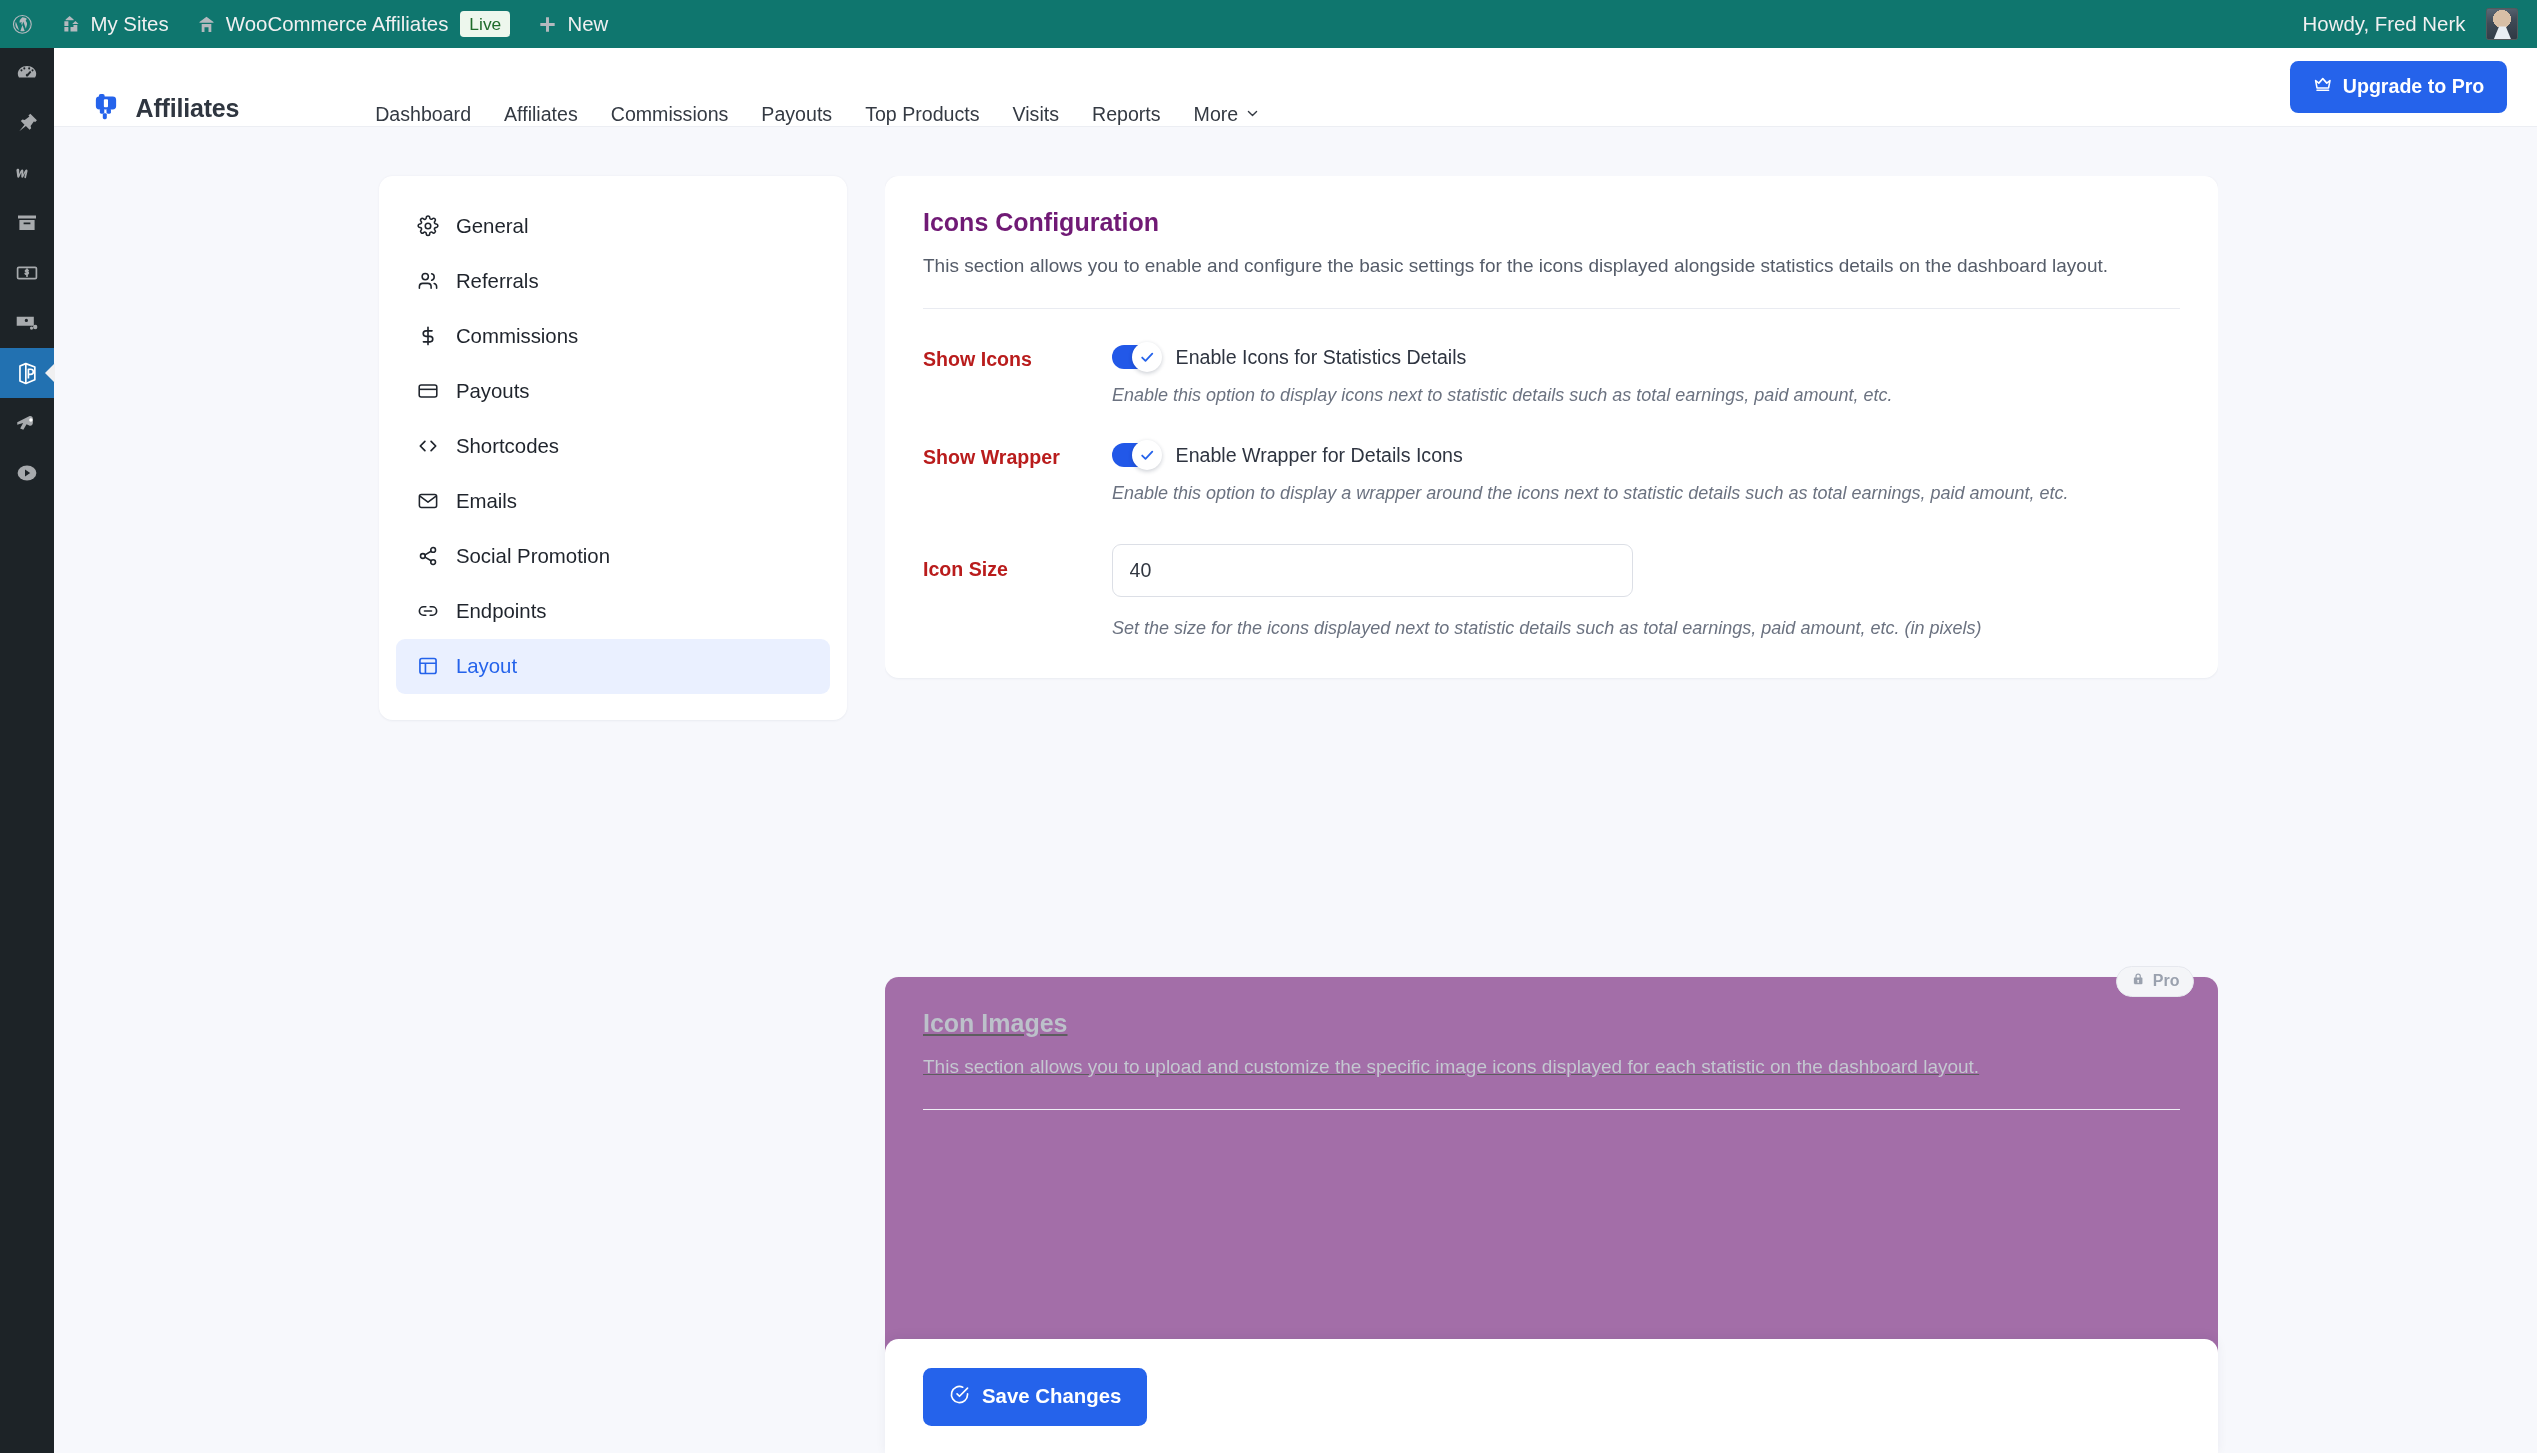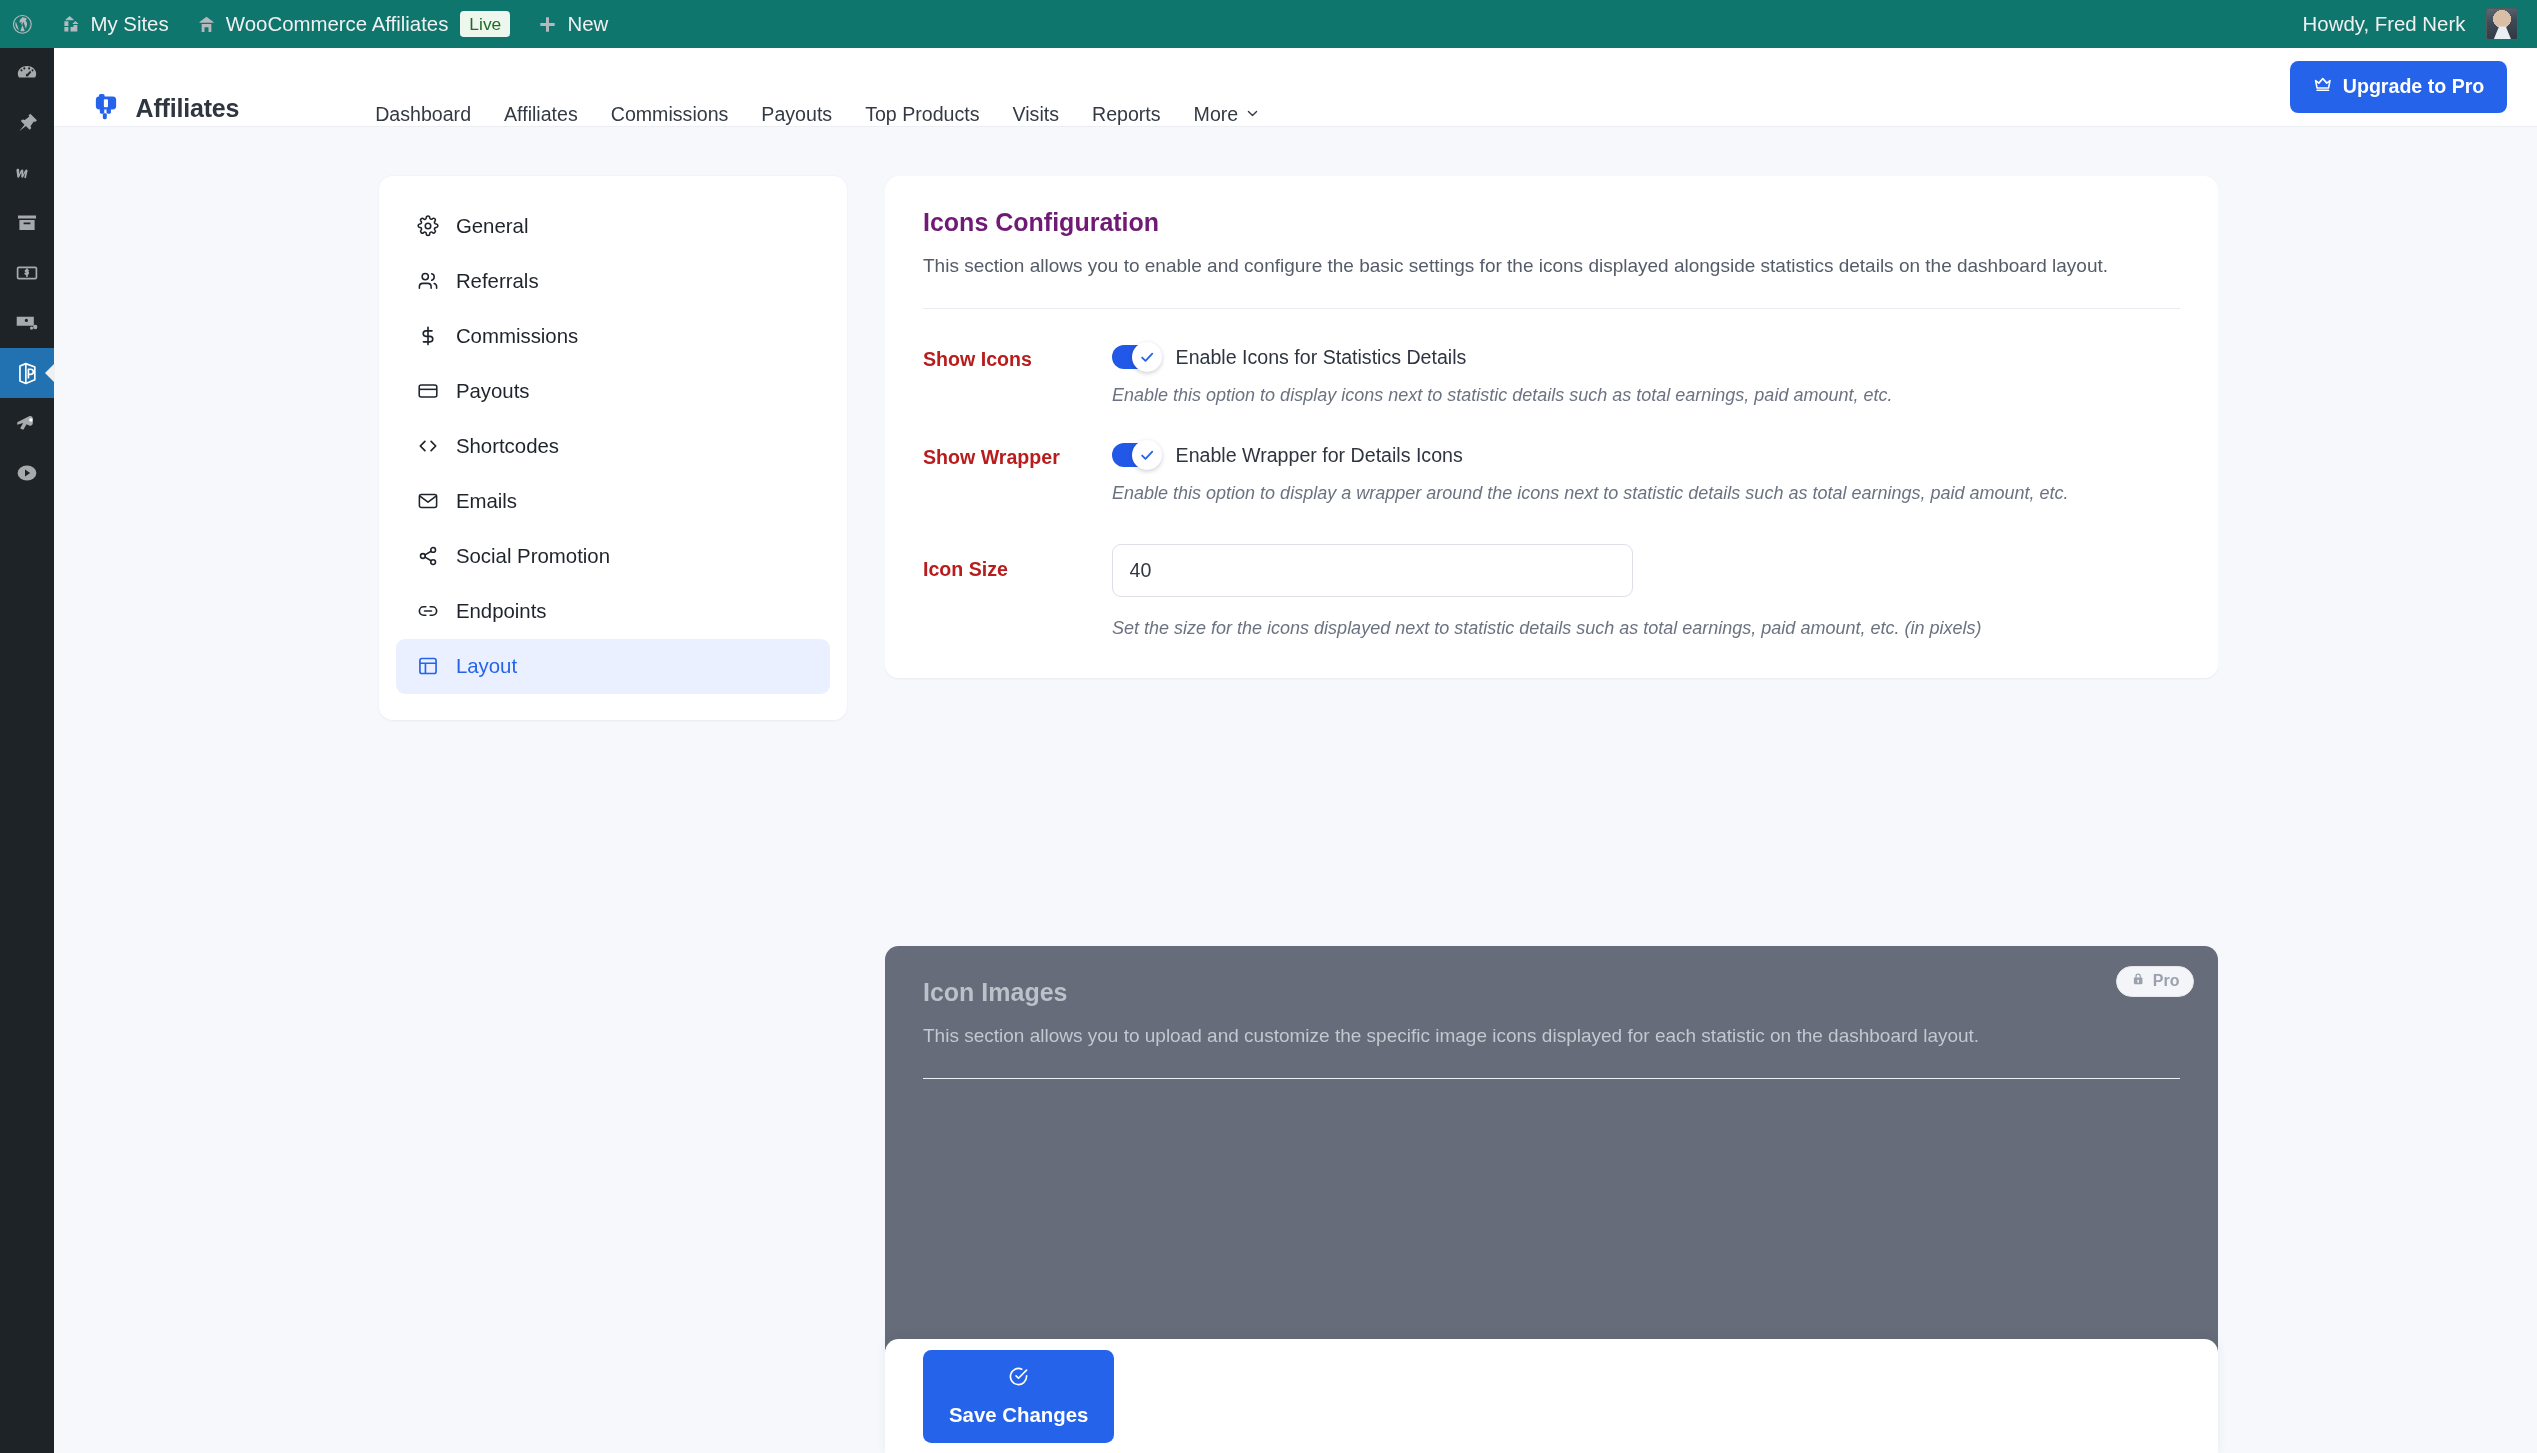--- a/index.html
+++ b/index.html
@@ -178,25 +178,26 @@
   
   #pro-badge {
     position: absolute; right: 24px; top: 790px;
     display: flex; align-items: center; gap: 7.6px;
     background: #f4f5f8; border: 0.8px solid #e6e8ee;
     border-radius: 754px; padding: 5.3px 13.6px;
     font-size: 16px; font-weight: 700; color: #9aa1ae;
     z-index: 5;
   }
   #card-icon-images {
-    position: absolute; left: 0; top: 770px;
+    position: absolute; left: 0; top: 801px;
     width: 1333px; height: 468px;
     padding: 32px 38px 0 38px;
-    background: #0f172a;
+    background: #701a75;
     opacity: .62;
+    text-decoration: underline;
   }
   #card-icon-images .card-title { color: #99a0ac; }
   #card-icon-images .card-desc { color: #a5abb6; }
   #card-icon-images .field-label { color: #a2a8b4; font-weight: 700; }
   .upload-box {
     width: 521px; height: 177px;
     border: 1.5px dashed #dfe2ea; border-radius: 7.6px;
     background: #fcfcfe;
     display: flex; align-items: center; justify-content: center;
   }
@@ -217,21 +218,20 @@
     padding-left: 38px;
     z-index: 20;
   }
   #save-btn {
     display: flex; align-items: center; gap: 12px;
     background: #2563eb; color: #fff;
     font-size: 20.4px; font-weight: 700;
     border: none; border-radius: 8.3px;
     padding: 16px 26px;
     white-space: nowrap;
-    flex-direction: column;
   }
 </style>
 </head>
 <body>
 
 <div id="wp-adminbar">
   <div class="ab-item">
     <span class="ab-ico">
       <svg width="22.7" height="22.7" viewBox="0 0 24 24" fill="#b4b9be">
         <path d="M12 2a10 10 0 100 20 10 10 0 000-20zm0 1.2a8.8 8.8 0 018.8 8.8 8.8 8.8 0 01-8.8 8.8A8.8 8.8 0 013.2 12 8.8 8.8 0 0112 3.2zM4.6 12c0-1 .22-1.96.61-2.82l3.33 9.12A7.42 7.42 0 014.6 12zm7.4 7.4c-.73 0-1.43-.11-2.1-.3l2.23-6.48 2.28 6.26c.02.04.03.07.05.1a7.4 7.4 0 01-2.46.42zm1.02-10.9c.45-.2.85-.07.85-.07.4.02.36.6-.04.63 0 0-.4.05-.85.07l-1.35 4.02-.81-2.42.58-.03c.45-.02.4-.6 0-.63 0 0-1.2.1-1.98.1-.14 0-.31 0-.49-.01A7.4 7.4 0 0112 4.6c1.93 0 3.69.74 5.01 1.95h-.1c-.73 0-1.25.64-1.25 1.33 0 .62.36 1.14.74 1.76.29.5.62 1.14.62 2.07 0 .64-.25 1.39-.57 2.43l-.75 2.5-2.68-7.74zm5.9 6.61c.63-1.12.99-2.42.99-3.81 0-1.31-.33-2.54-.91-3.62.56 1.02.88 2.2.88 3.45 0 1.34-.36 2.6-1 3.68l.04.3z"></path>

